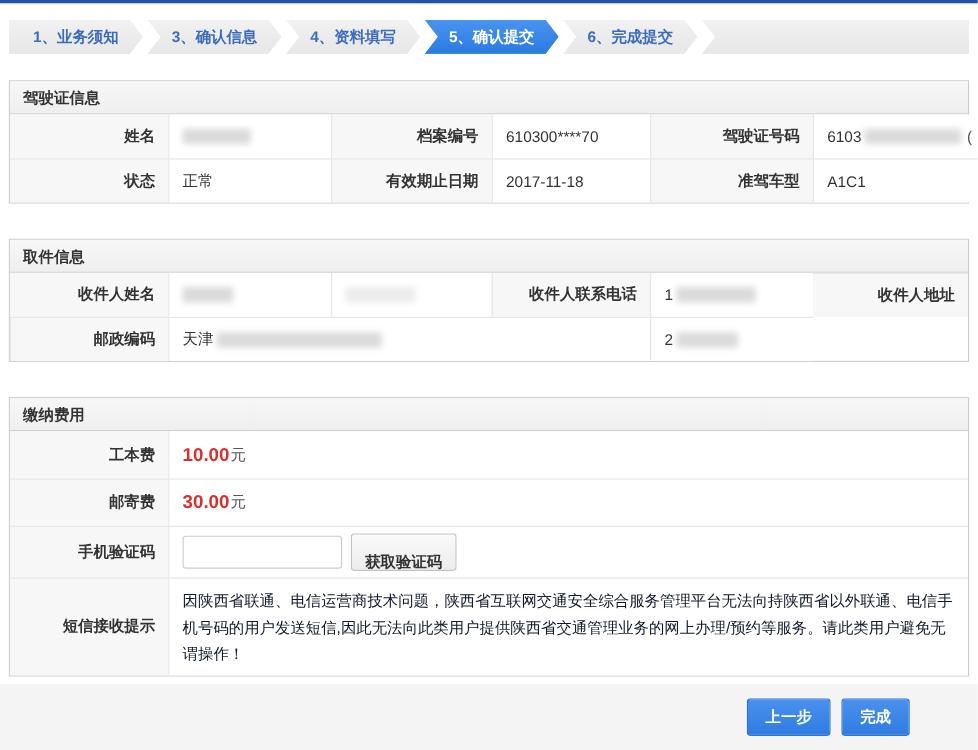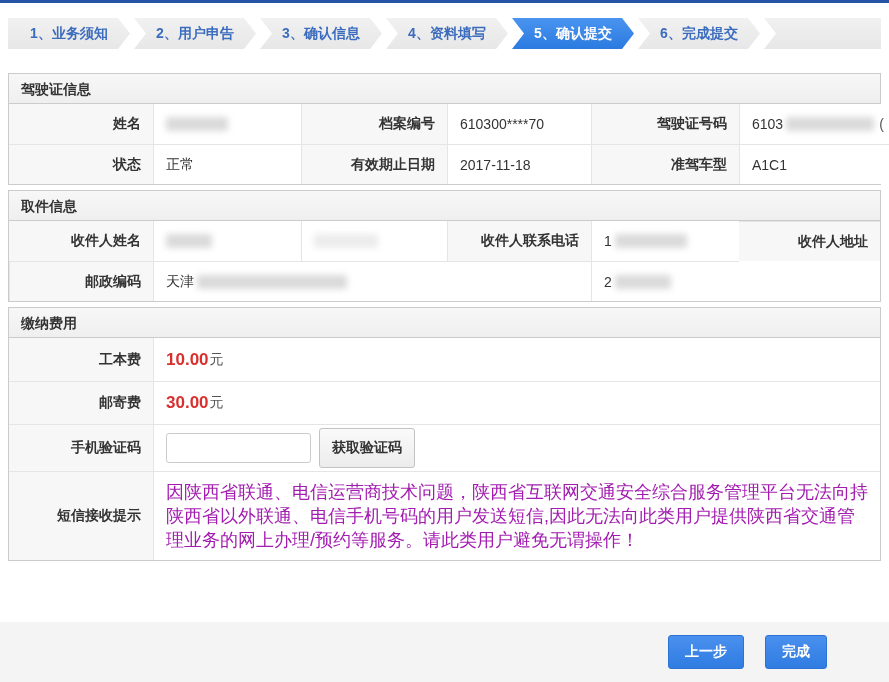--- a/index.html
+++ b/index.html
@@ -26,21 +26,21 @@
   .tab { position:relative; display:flex; align-items:center; justify-content:center; font-size:14px; font-weight:bold;
     color:#3c6cbe; background:linear-gradient(#f1f1f1,#e7e7e7); width:122px; flex:0 0 auto;
     clip-path:polygon(0 0, calc(100% - 12px) 0, 100% 50%, calc(100% - 12px) 100%, 0 100%, 12px 50%); }
   .tab.first { clip-path:polygon(0 0, calc(100% - 12px) 0, 100% 50%, calc(100% - 12px) 100%, 0 100%); }
   .tab.active { background:linear-gradient(#4a94f0,#2a7ae0); color:#fff; }
   .tab.filler { flex:1 1 auto; width:auto; clip-path:polygon(0 0, 100% 0, 100% 100%, 0 100%, 12px 50%); }
 
   
   .content { padding:0 8px; }
   .panel { border:1px solid #cbcbcb; margin-top:0; background:#fff; }
-  .panel + .panel { margin-top:5px; }
+  .panel + .panel { margin-top:32px; }
   .panel-1 { margin-top:24px; }
   .panel-title { height:30px; line-height:30px; padding-left:12px; font-weight:bold; color:#333;
     background:linear-gradient(#f7f7f7,#efefef); border-bottom:1px solid #cbcbcb; font-size:14px; }
   .grid6 { display:grid; grid-template-columns:144px 148px 146px 144px 148px 1fr; }
   .grid2 { display:grid; grid-template-columns:144px 1fr; }
   .cell { min-height:40px; display:flex; align-items:center; padding:0 12px; border-top:1px solid #e5e5e5; border-left:1px solid #e5e5e5; }
   .cell.no-top { border-top:none; }
   .cell.no-left { border-left:none; }
   .cell.label { background:#f7f7f7; justify-content:flex-end; font-weight:bold; color:#333; text-align:right; }
   .cell.value { background:#fff; color:#333; }
@@ -50,43 +50,42 @@
   .span3 { grid-column:2 / 5; }
 
   .redact { display:inline-block; height:14px; border-radius:2px; background:#dadada; filter:blur(3px); vertical-align:middle; }
   .redact.light { background:#ececec; }
   .val-suffix { color:#555; margin-left:2px; }
 
   .fee-amount { color:#d9302e; font-weight:bold; font-size:17px; }
   .fee-unit { color:#555; font-size:14px; margin-left:1px; }
 
   .code-input { width:145px; height:30px; border:1px solid #ccc; border-radius:3px; padding:0 8px; font-size:14px; outline:none; }
-  .code-btn { margin-left:8px; height:40px; padding:0 12px; font-size:14px; font-weight:bold; color:#333;
+  .code-btn { margin-left:8px; height:18px; padding:16px 12px; font-size:14px; font-weight:bold; color:#333;
     background:linear-gradient(#fafafa,#ececec); border:1px solid #c3c3c3; border-radius:3px; cursor:pointer; }
 
-  .notice-text { color:#a21caf; font-size:18px; line-height:24px; padding:8px 0; }
+  .notice-text { color:#0f172a; font-size:14px; line-height:24px; padding:8px 0; }
 
   
   .footer { position:absolute; left:0; bottom:0; width:889px; height:60px; background:#f4f4f4;
-    display:flex; align-items:center; justify-content:flex-end; padding-right:62px; gap:21px; }
+    display:flex; align-items:center; justify-content:flex-end; padding-right:62px; gap:10px; }
   .btn-blue { min-width:50px; padding:7px 16px; font-size:14px; font-weight:bold; color:#fff; text-align:center;
     background:linear-gradient(#4a90ee,#2f7ce2); border:1px solid #2c73d6; border-radius:3px; cursor:pointer; }
 </style>
 </head>
 <body>
 
 <div class="page">
   <div class="topbar"></div>
 
 
   <div class="content">
 
     <div class="tabs">
       <div class="tab first">1、业务须知</div>
-      <div class="tab">2、用户申告</div>
       <div class="tab">3、确认信息</div>
       <div class="tab">4、资料填写</div>
       <div class="tab active">5、确认提交</div>
       <div class="tab">6、完成提交</div>
       <div class="tab filler"></div>
     </div>
 
     <div class="panel panel-1">
       <div class="panel-title">驾驶证信息</div>
       <div class="grid6">

